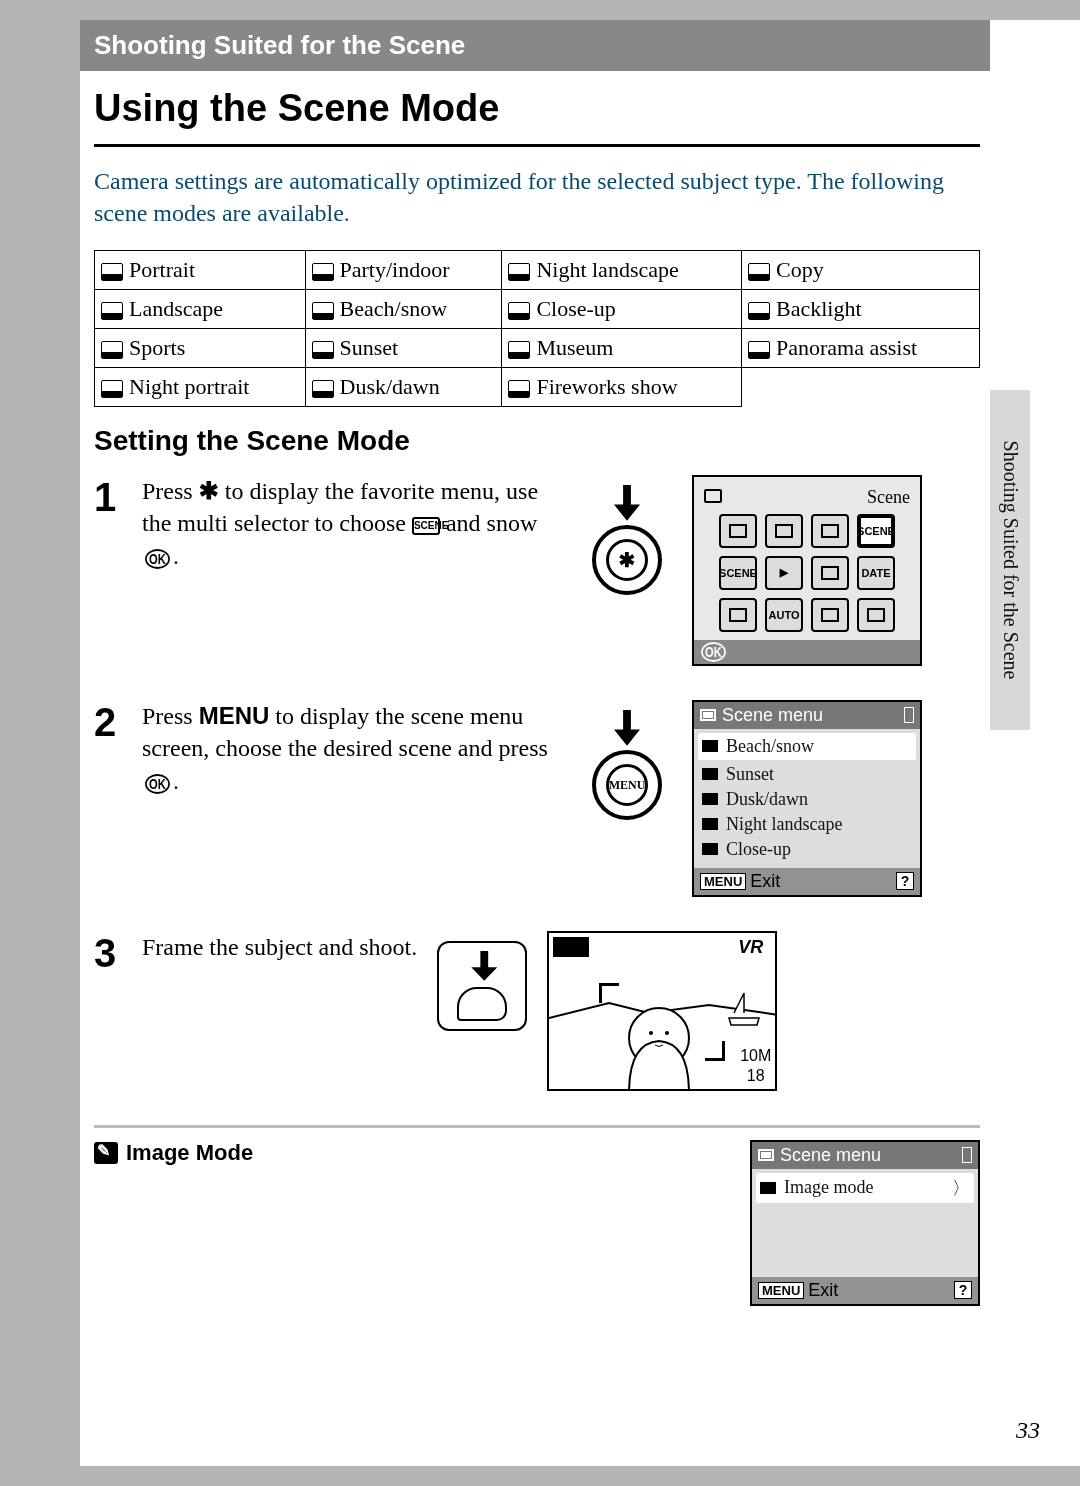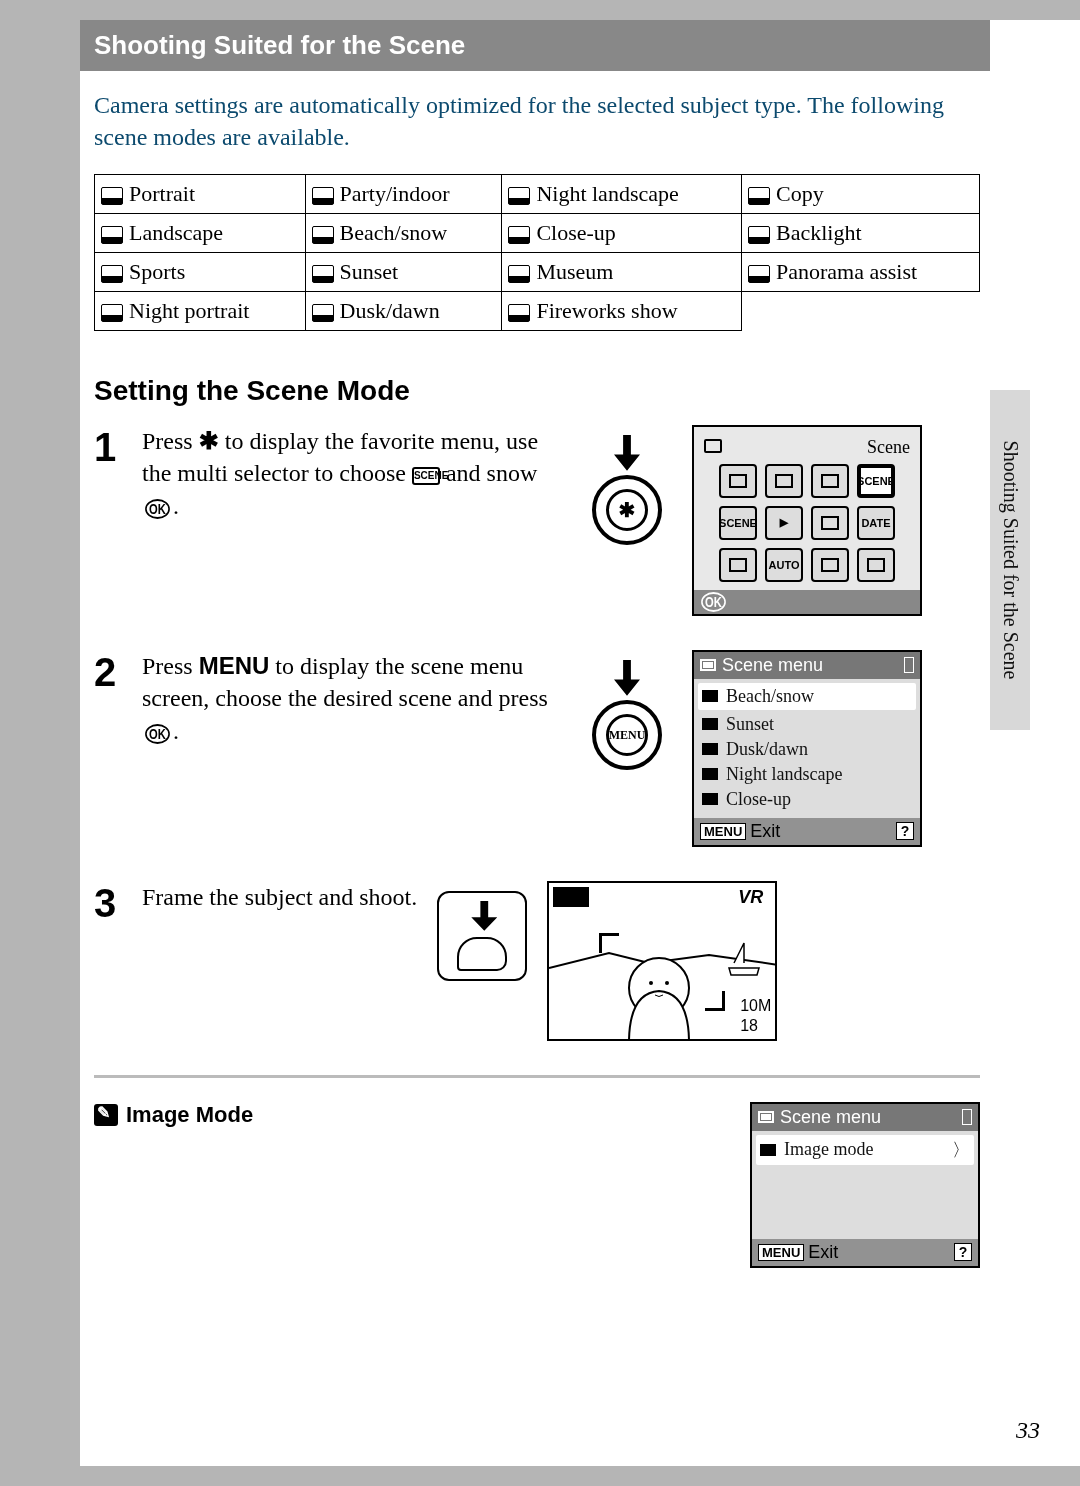--- a/index.html
+++ b/index.html
@@ -4,21 +4,21 @@
 <style>
   *{box-sizing:border-box;margin:0;padding:0}
   body{background:#b5b5b5;font-family:Georgia,"Times New Roman",serif;width:1080px;height:1486px;overflow:hidden;position:relative}
   .page{background:#fff;position:absolute;left:80px;top:20px;right:0;bottom:20px}
   .chapter-bar{background:#888;color:#fff;font-family:Arial,Helvetica,sans-serif;font-weight:bold;font-size:26px;padding:10px 0 10px 14px;margin-right:90px}
   .side-tab{position:absolute;right:50px;top:370px;width:40px;height:340px;background:#d8d8d8}
   .side-tab span{position:absolute;left:50%;top:50%;transform:translate(-50%,-50%) rotate(90deg);white-space:nowrap;font-size:20px;font-family:Georgia,serif;color:#111}
   .content{padding:0 100px 0 14px}
   .h1{font-family:Arial,Helvetica,sans-serif;font-weight:bold;font-size:38px;padding:16px 0 14px 0;border-bottom:3px solid #000}
   .intro{font-size:24px;line-height:1.35;padding:18px 0 20px 0;color:#0c4a6e}
-  table.modes{width:100%;border-collapse:collapse;margin-bottom:44px}
+  table.modes{width:100%;border-collapse:collapse;margin-bottom:18px}
   table.modes td{border:1px solid #000;padding:6px 4px;font-size:22px;vertical-align:middle}
   table.modes .icon{width:22px;height:18px;display:inline-block;vertical-align:middle;margin:0 6px 0 2px;border:1px solid #000;border-radius:2px;background:linear-gradient(#fff 60%,#000 60%)}
   .h2{font-family:Arial,Helvetica,sans-serif;font-weight:bold;font-size:28px;margin:8px 0 18px 0}
   .step{display:flex;margin-bottom:34px}
   .stepnum{font-family:Arial,Helvetica,sans-serif;font-weight:bold;font-size:40px;width:48px;line-height:1;padding-top:2px}
   .stepbody{flex:1;display:flex;gap:20px}
   .steptxt{font-size:24px;line-height:1.35;max-width:420px}
   .steptxt .mono{font-family:Arial,Helvetica,sans-serif;font-weight:bold}
   .ok{display:inline-block;border:2px solid #000;border-radius:50%;font-size:14px;font-weight:bold;font-family:Arial,Helvetica,sans-serif;padding:1px 3px;transform:scaleX(0.8);line-height:1}
   .btnpic{width:90px;height:120px;position:relative;flex:0 0 auto;margin-top:10px}
@@ -48,23 +48,23 @@
   .gridrow .cell.sel{border-width:4px;background:#fff}
   .gridrow .cell .sym{width:18px;height:14px;border:2px solid #000}
   .okbar{background:#888;padding:2px 4px;margin:0 -10px -10px}
   .okbar .ok{border-color:#fff;color:#fff}
   .shot{width:230px;height:160px;border:2px solid #000;background:#fff;position:relative;overflow:hidden}
   .shot .corner{position:absolute;width:20px;height:20px;border:3px solid #000}
   .shot .c1{left:50px;top:50px;border-right:0;border-bottom:0}
   .shot .c2{right:50px;bottom:28px;border-left:0;border-top:0}
   .shot .badge{position:absolute;left:4px;top:4px;width:36px;height:20px;background:#000;color:#fff;font-size:12px;text-align:center;line-height:20px;font-family:Arial}
   .shot .vr{position:absolute;right:12px;top:4px;font-family:Arial;font-style:italic;font-weight:bold;font-size:18px}
-  .shot .count{position:absolute;right:4px;bottom:4px;font-family:Arial;font-size:16px;text-align:left;line-height:1.2}
+  .shot .count{position:absolute;right:4px;bottom:4px;font-family:Arial;font-size:16px;text-align:center;line-height:1.2}
   .shot svg{position:absolute;left:0;top:0}
-  .notebox{border-top:3px solid #bbb;padding-top:24px;margin-top:20px;display:flex;gap:6px}
+  .notebox{border-top:3px solid #bbb;padding-top:12px;margin-top:20px;display:flex;gap:6px}
   .notetxt{flex:1}
   .notetxt h3{font-family:Arial,Helvetica,sans-serif;font-size:22px;margin-bottom:8px;display:flex;align-items:center;gap:8px}
   .notetxt h3 .nicon{width:24px;height:22px;background:#000;border-radius:3px;position:relative}
   .notetxt h3 .nicon::after{content:"✎";color:#fff;position:absolute;left:3px;top:-1px;font-size:16px}
   .notetxt p{font-size:19px;line-height:1.4}
   .pgbox{width:22px;height:16px;background:#000;display:inline-block;vertical-align:middle}
   .pagenum{position:absolute;right:40px;bottom:22px;font-style:italic;font-size:24px}
   .sqicon{display:inline-block;width:28px;height:18px;border:2px solid #000;border-radius:3px;vertical-align:middle;font-size:10px;font-family:Arial;font-weight:bold;text-align:center;line-height:14px;background:#fff}
   .staricon{font-family:Arial;font-weight:bold}
   .lcd-image .body{height:108px;background:#ddd}
@@ -72,20 +72,21 @@
 </head>
 <body>
 
 <div class="page">
   <div class="chapter-bar">Shooting Suited for the Scene</div>
   <div class="side-tab">
       <span>Shooting Suited for the Scene</span>
     </div>
 
   <div class="content">
+    <div class="h1">Using the Scene Mode</div>
     <div class="intro">Camera settings are automatically optimized for the selected subject type. The following scene modes are available.</div>
 
     <table class="modes">
       <tbody>
           <tr>
         <td><span class="icon"></span><span>Portrait</span></td>
         <td><span class="icon"></span><span>Party/indoor</span></td>
         <td><span class="icon"></span><span>Night landscape</span></td>
         <td><span class="icon"></span><span>Copy</span></td>
       </tr>

